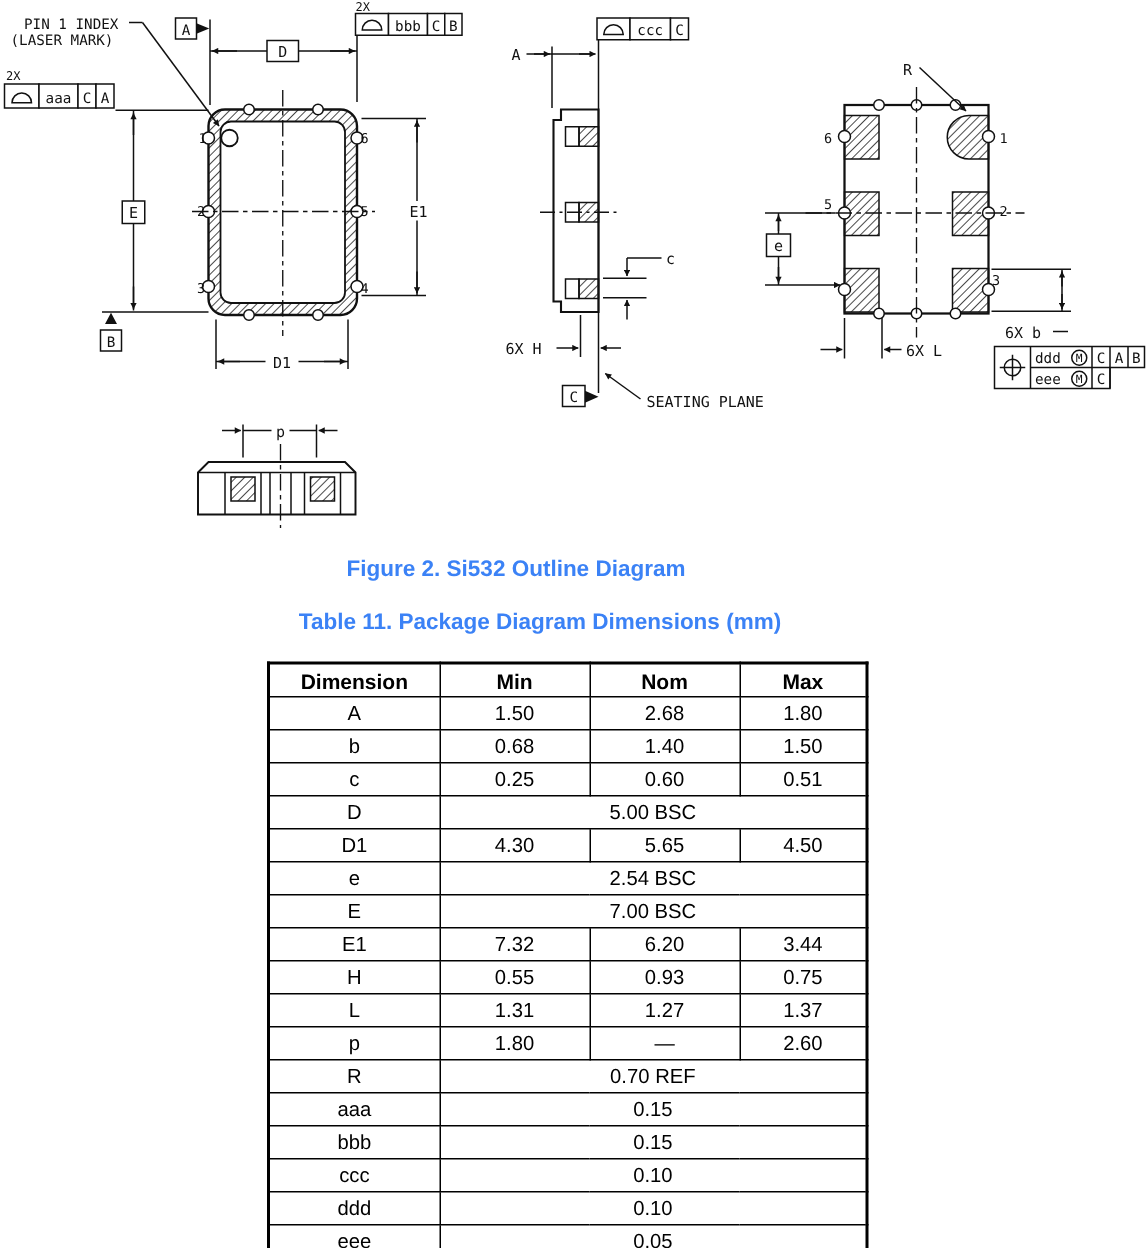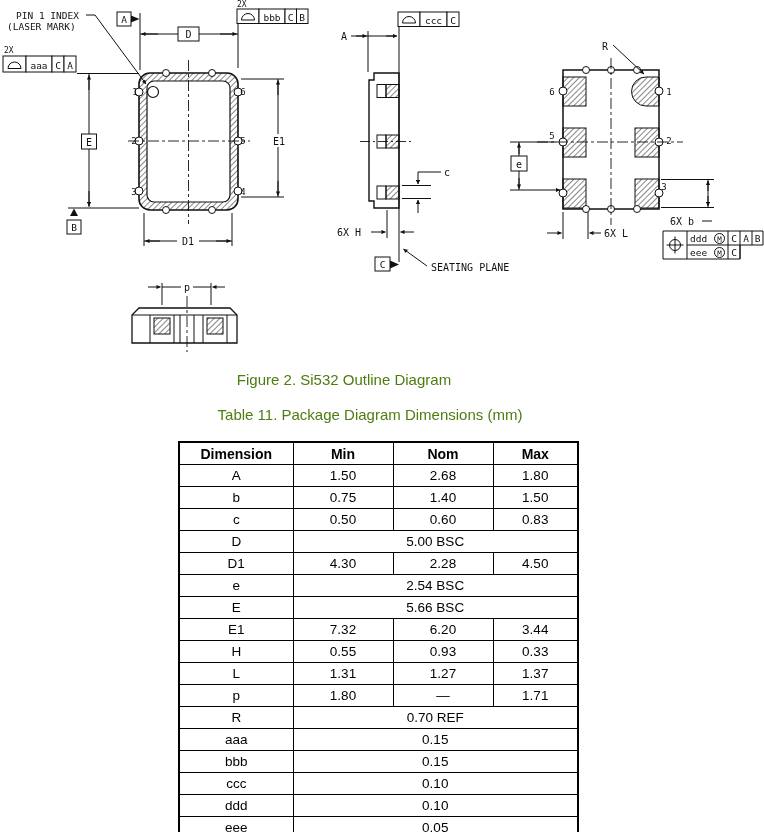--- a/index.html
+++ b/index.html
@@ -3,25 +3,25 @@
 <meta charset="utf-8">
 <style>
   html,body{margin:0;padding:0;}
   body{
     width:764px;height:832px;position:relative;background:#ffffff;
     font-family:"Liberation Sans",sans-serif;color:#000;
   }
   svg{position:absolute;left:0;top:0;}
   svg text{font-family:"DejaVu Sans Mono",monospace;fill:#111;}
   .cap{
-    position:absolute;font-weight:normal;font-size:15px;white-space:nowrap;
-    transform:translateX(-50%);color:#4d7c0f;
+    position:absolute;font-weight:bold;font-size:15px;white-space:nowrap;
+    transform:translateX(-50%);color:#3b82f6;
   }
   #fig-caption{left:344px;top:371px;}
-  #table-caption{left:370px;top:406px;}
+  #table-caption{left:360px;top:406px;}
   table#dims{
     position:absolute;left:178px;top:441px;border-collapse:collapse;
     border:2px solid #000;table-layout:fixed;
   }
   #dims th,#dims td{
     border:1px solid #000;text-align:center;vertical-align:middle;
     padding:0;height:21px;font-size:13.5px;line-height:1;
   }
   #dims th{font-weight:bold;font-size:14px;}
 </style>
@@ -360,71 +360,71 @@
   </thead>
   <tbody>
     <tr>
         <td>A</td>
         <td>1.50</td>
         <td>2.68</td>
         <td>1.80</td>
       </tr>
     <tr>
         <td>b</td>
-        <td>0.75</td>
+        <td>0.68</td>
         <td>1.40</td>
         <td>1.50</td>
       </tr>
     <tr>
         <td>c</td>
-        <td>0.50</td>
+        <td>0.25</td>
         <td>0.60</td>
-        <td>0.83</td>
+        <td>0.51</td>
       </tr>
     <tr>
         <td>D</td>
         <td colspan="3">5.00 BSC</td>
       </tr>
     <tr>
         <td>D1</td>
         <td>4.30</td>
-        <td>2.28</td>
+        <td>5.65</td>
         <td>4.50</td>
       </tr>
     <tr>
         <td>e</td>
         <td colspan="3">2.54 BSC</td>
       </tr>
     <tr>
         <td>E</td>
-        <td colspan="3">5.66 BSC</td>
+        <td colspan="3">7.00 BSC</td>
       </tr>
     <tr>
         <td>E1</td>
         <td>7.32</td>
         <td>6.20</td>
         <td>3.44</td>
       </tr>
     <tr>
         <td>H</td>
         <td>0.55</td>
         <td>0.93</td>
-        <td>0.33</td>
+        <td>0.75</td>
       </tr>
     <tr>
         <td>L</td>
         <td>1.31</td>
         <td>1.27</td>
         <td>1.37</td>
       </tr>
     <tr>
         <td>p</td>
         <td>1.80</td>
         <td>—</td>
-        <td>1.71</td>
+        <td>2.60</td>
       </tr>
     <tr>
         <td>R</td>
         <td colspan="3">0.70 REF</td>
       </tr>
     <tr>
         <td>aaa</td>
         <td colspan="3">0.15</td>
       </tr>
     <tr>

